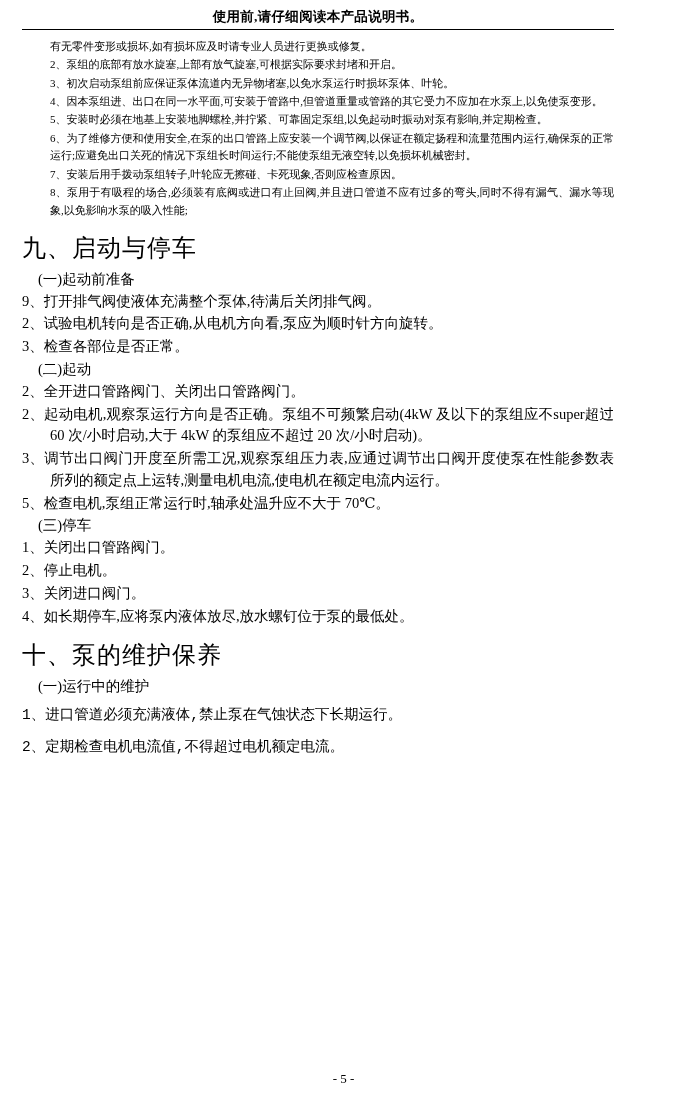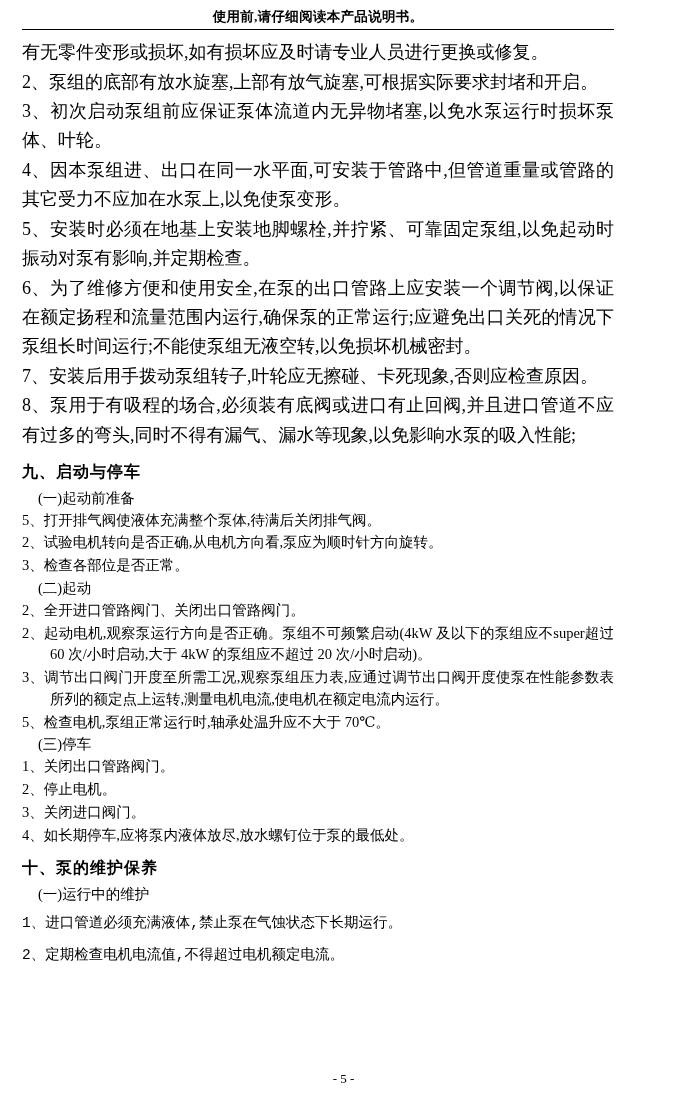--- a/index.html
+++ b/index.html
@@ -25,31 +25,32 @@
   .header {
     text-align: center;
     font-size: 13.5px;
     font-weight: bold;
     letter-spacing: 0.3px;
     padding-bottom: 3px;
     border-bottom: 1.6px solid #000;
     margin-bottom: 8px;
   }
   .body-text {
-    font-size: 18px;
+    font-size: 11px;
     line-height: 1.62;
     text-align: justify;
+    margin-left: 28px;
   }
   .para {
     margin: 0 0 0.5px 0;
     text-indent: 0;
   }
   h2.section {
-    font-size: 16px;
-    font-weight: bold;
+    font-size: 24px;
+    font-weight: normal;
     margin: 12px 0 6px 0;
     letter-spacing: 1px;
   }
   .sub {
     font-size: 14.5px;
     margin: 2px 0 2px 0;
     padding-left: 16px;
   }
   .list-item {
     font-size: 14.5px;
@@ -95,21 +96,21 @@
     <p class="para">5、安装时必须在地基上安装地脚螺栓,并拧紧、可靠固定泵组,以免起动时振动对泵有影响,并定期检查。</p>
     <p class="para">6、为了维修方便和使用安全,在泵的出口管路上应安装一个调节阀,以保证在额定扬程和流量范围内运行,确保泵的正常运行;应避免出口关死的情况下泵组长时间运行;不能使泵组无液空转,以免损坏机械密封。</p>
     <p class="para">7、安装后用手拨动泵组转子,叶轮应无擦碰、卡死现象,否则应检查原因。</p>
     <p class="para">8、泵用于有吸程的场合,必须装有底阀或进口有止回阀,并且进口管道不应有过多的弯头,同时不得有漏气、漏水等现象,以免影响水泵的吸入性能;</p>
   </div>
 
   <h2 class="section">九、启动与停车</h2>
 
   <div class="sub">(一)起动前准备</div>
   <div>
-    <p class="list-item">5、打开排气阀使液体充满整个泵体,待满后关闭排气阀。</p>
+    <p class="list-item">9、打开排气阀使液体充满整个泵体,待满后关闭排气阀。</p>
     <p class="list-item">2、试验电机转向是否正确,从电机方向看,泵应为顺时针方向旋转。</p>
     <p class="list-item">3、检查各部位是否正常。</p>
   </div>
 
   <div class="sub">(二)起动</div>
   <div>
     <p class="list-item">2、全开进口管路阀门、关闭出口管路阀门。</p>
     <p class="list-item indent-wrap">2、起动电机,观察泵运行方向是否正确。泵组不可频繁启动(4kW 及以下的泵组应不super超过 60 次/小时启动,大于 4kW 的泵组应不超过 20 次/小时启动)。</p>
     <p class="list-item indent-wrap">3、调节出口阀门开度至所需工况,观察泵组压力表,应通过调节出口阀开度使泵在性能参数表所列的额定点上运转,测量电机电流,使电机在额定电流内运行。</p>
     <p class="list-item">5、检查电机,泵组正常运行时,轴承处温升应不大于 70℃。</p>

